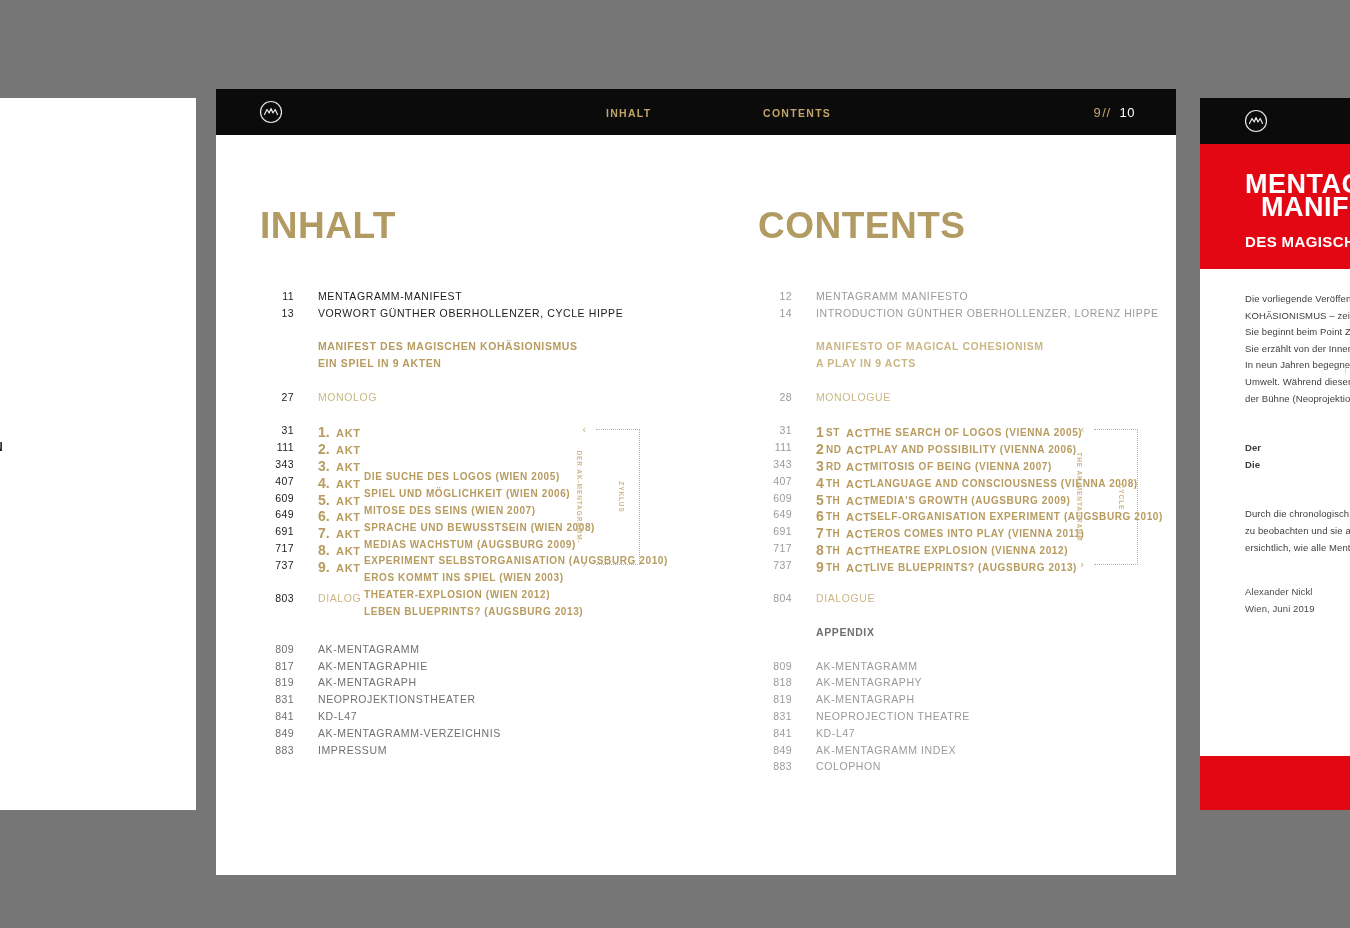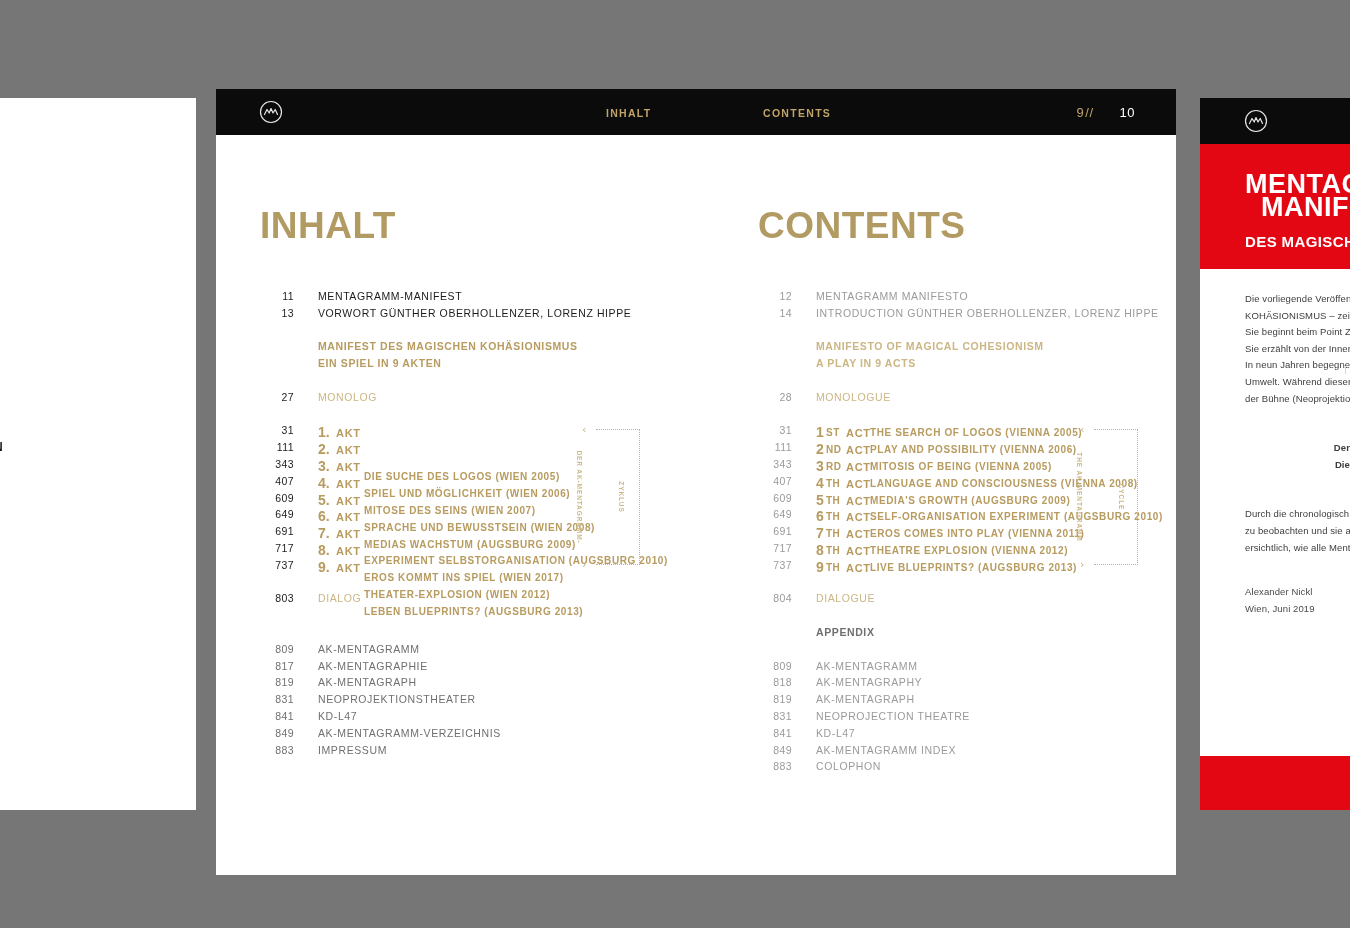--- a/index.html
+++ b/index.html
@@ -36,21 +36,21 @@
     letter-spacing:1.3px;color:#c1a469;
   }
   .runhead-de{left:390px;}
   .runhead-en{left:547px;}
   .folio{
     position:absolute;right:41px;top:16px;font-size:13px;letter-spacing:.5px;
     white-space:nowrap;
   }
   .folio .v{color:#c1a469;}
   .folio .sl{color:#c1a469;margin:0 2px 0 1px;}
-  .folio .r{color:#ffffff;margin-left:24px;text-align:center;}
+  .folio .r{color:#ffffff;margin-left:7px;text-align:center;}
 
   .body{position:relative;height:656px;}
 
   .col{position:absolute;top:0;width:460px;}
   .col-de{left:44px;}
   .col-en{left:542px;}
 
   .toc-title{
     position:absolute;top:72px;left:0;
     font-size:37px;font-weight:bold;letter-spacing:.5px;
@@ -149,21 +149,21 @@
   .pr-red .l1{top:25px;font-size:27px;letter-spacing:.5px;}
   .pr-red .l2{top:48px;font-size:27px;letter-spacing:.5px;margin-left:16px;}
   .pr-red .l3{top:89px;font-size:15px;letter-spacing:.4px;}
   .pr-body{position:relative;padding:22px 0 0 45px;}
   .pr-body p{
     margin:0;font-size:9.5px;line-height:16.6px;color:#3d3d3d;
     white-space:nowrap;letter-spacing:.1px;
   }
   .pr-gap{height:33px;}
   .pr-center{text-align:right;padding-right:0;}
-  .pr-center p{font-weight:bold;text-align:right;}
+  .pr-center p{font-weight:bold;text-align:left;}
   .pr-sig{margin-top:28px;}
   .pr-sig p{color:#4a4a4a;line-height:16.6px;}
   .pr-redfoot{
     position:absolute;left:0;bottom:0;width:150px;height:54px;background:#e30613;
   }
   .pr-hair{
     position:absolute;right:4px;top:268px;width:1px;height:8px;background:#d8d8d8;
   }
 </style>
 </head>
@@ -197,21 +197,21 @@
         <div class="toc-title">INHALT</div>
 
         <div class="rows">
 
           <div class="row">
             <span class="pg t-dark">11</span>
             <span class="tx t-dark">MENTAGRAMM-MANIFEST</span>
           </div>
           <div class="row">
             <span class="pg t-dark">13</span>
-            <span class="tx t-dark">VORWORT GÜNTHER OBERHOLLENZER, LORENZ HIPPE</span>
+            <span class="tx t-dark">VORWORT GÜNTHER OBERHOLLENZER, CYCLE HIPPE</span>
           </div>
 
           <div class="spacer"></div>
 
           <div class="row">
             <span class="tx t-gold bold">MANIFEST DES MAGISCHEN KOHÄSIONISMUS</span>
           </div>
           <div class="row">
             <span class="tx t-gold bold">EIN SPIEL IN 9 AKTEN</span>
           </div>
@@ -259,21 +259,21 @@
             <div class="row act">
               <span class="pg t-dark">649</span>
               <span class="num">6.</span>
               <span class="lbl">AKT</span>
               <span class="ttl">EXPERIMENT SELBSTORGANISATION (AUGSBURG 2010)</span>
             </div>
             <div class="row act">
               <span class="pg t-dark">691</span>
               <span class="num">7.</span>
               <span class="lbl">AKT</span>
-              <span class="ttl">EROS KOMMT INS SPIEL (WIEN 2017)</span>
+              <span class="ttl">EROS KOMMT INS SPIEL (WIEN 2003)</span>
             </div>
             <div class="row act">
               <span class="pg t-dark">717</span>
               <span class="num">8.</span>
               <span class="lbl">AKT</span>
               <span class="ttl">THEATER-EXPLOSION (WIEN 2012)</span>
             </div>
             <div class="row act">
               <span class="pg t-dark">737</span>
               <span class="num">9.</span>
@@ -381,21 +381,21 @@
               <span class="num">2</span>
               <span class="ord" style="left:68px;">ND</span>
               <span class="lbl">ACT</span>
               <span class="ttl">PLAY AND POSSIBILITY (VIENNA 2006)</span>
             </div>
             <div class="row act">
               <span class="pg t-gray">343</span>
               <span class="num">3</span>
               <span class="ord" style="left:68px;">RD</span>
               <span class="lbl">ACT</span>
-              <span class="ttl">MITOSIS OF BEING (VIENNA 2005)</span>
+              <span class="ttl">MITOSIS OF BEING (VIENNA 2007)</span>
             </div>
             <div class="row act">
               <span class="pg t-gray">407</span>
               <span class="num">4</span>
               <span class="ord" style="left:68px;">TH</span>
               <span class="lbl">ACT</span>
               <span class="ttl">LANGUAGE AND CONSCIOUSNESS (VIENNA 2008)</span>
             </div>
             <div class="row act">
               <span class="pg t-gray">609</span>

